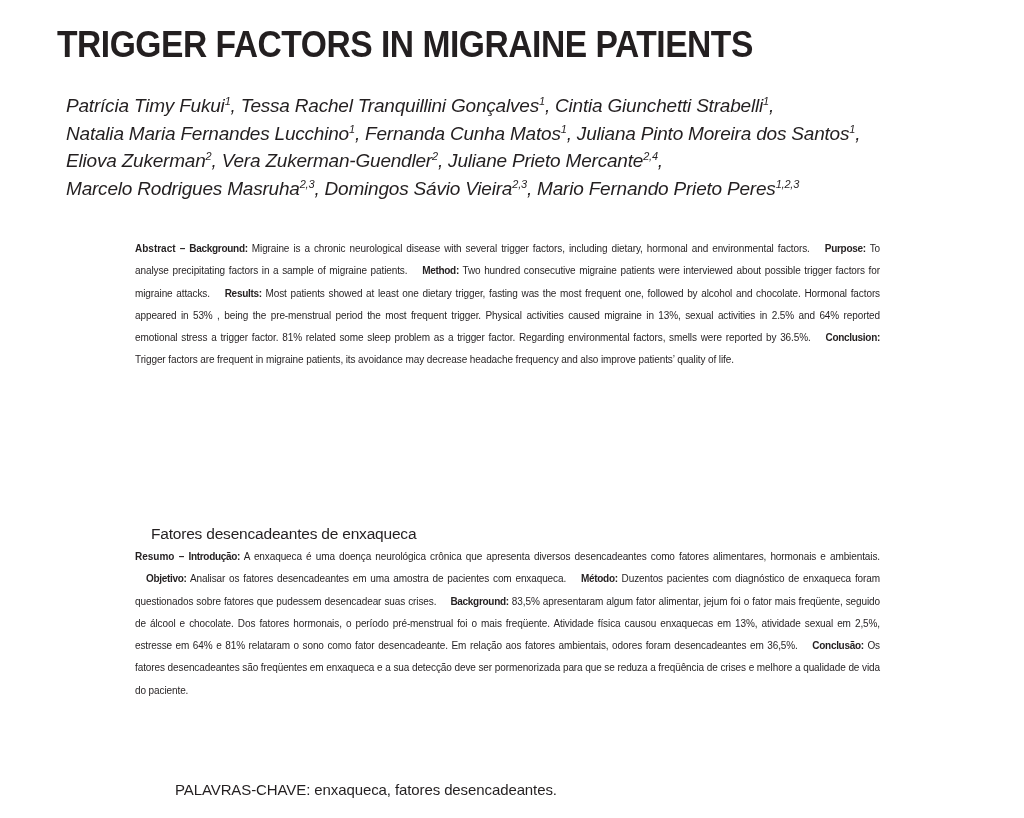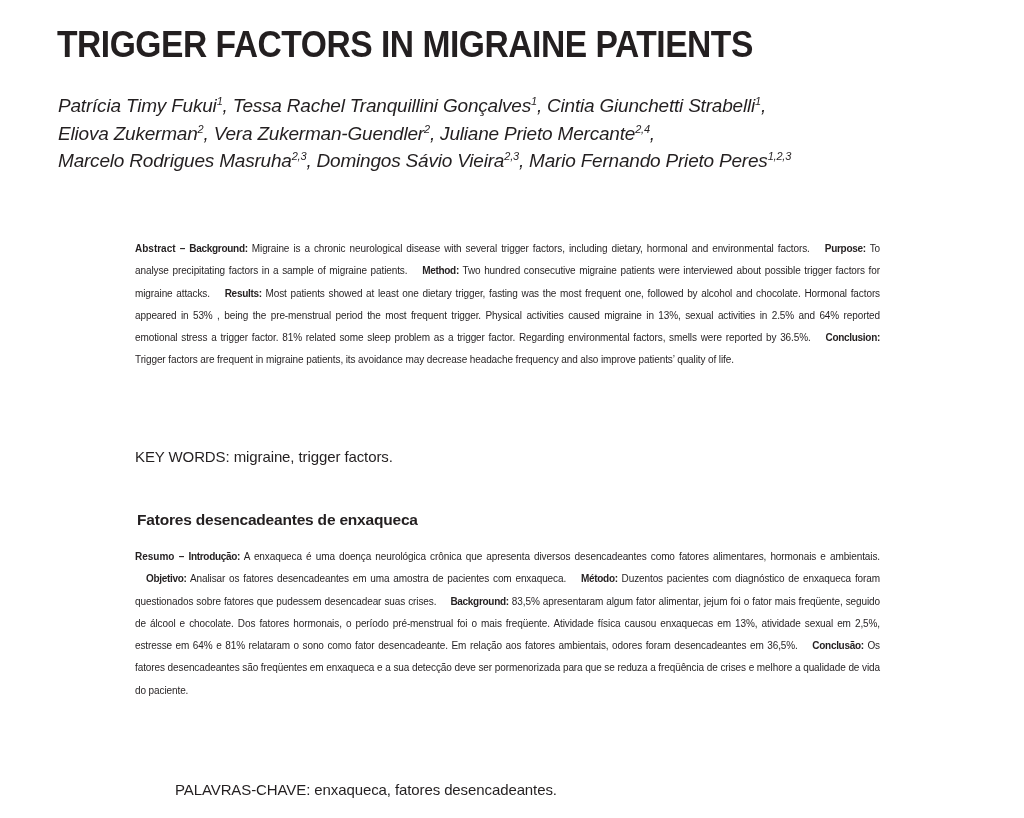--- a/index.html
+++ b/index.html
@@ -25,21 +25,21 @@
     line-height: 38px;
     font-weight: 900;
     letter-spacing: -0.5px;
     transform: scale(0.96, 1.06);
     transform-origin: left top;
     white-space: nowrap;
     color: #231f20;
   }
   .authors {
     position: absolute;
-    left: 58px;
+    left: 66px;
     top: 92px;
     width: 910px;
     font-style: italic;
     font-size: 19px;
     line-height: 27.5px;
     letter-spacing: -0.2px;
   }
   .author-line { white-space: nowrap; }
   .authors sup {
     font-size: 11px;
@@ -73,38 +73,43 @@
     margin: 0;
     font-size: 15px;
     letter-spacing: -0.1px;
   }
   .kw-en { top: 448px; }
   .kw-pt { top: 781px; margin-left: 40px; }
   .pt-heading {
     position: absolute;
     left: 135px;
     top: 509px;
-    margin: 2px;
+    margin: 16px;
     font-size: 15.5px;
-    font-weight: bold;
+    font-weight: normal;
     letter-spacing: -0.2px;
   }
 </style>
 </head>
 <body>
 
 <div class="page">
 
   <h1 class="title">TRIGGER FACTORS IN MIGRAINE PATIENTS</h1>
 
   <div class="authors">
     <div class="author-line">
       <span><span>Patrícia Timy Fukui</span><sup>1</sup><span>,</span></span>
       <span><span>Tessa Rachel Tranquillini Gonçalves</span><sup>1</sup><span>,</span></span>
       <span><span>Cintia Giunchetti Strabelli</span><sup>1</sup><span>,</span></span>
+    </div>
+    <div class="author-line">
+      <span><span>Natalia Maria Fernandes Lucchino</span><sup>1</sup><span>,</span></span>
+      <span><span>Fernanda Cunha Matos</span><sup>1</sup><span>,</span></span>
+      <span><span>Juliana Pinto Moreira dos Santos</span><sup>1</sup><span>,</span></span>
     </div>
     <div class="author-line">
       <span><span>Eliova Zukerman</span><sup>2</sup><span>,</span></span>
       <span><span>Vera Zukerman-Guendler</span><sup>2</sup><span>,</span></span>
       <span><span>Juliane Prieto Mercante</span><sup>2,4</sup><span>,</span></span>
     </div>
     <div class="author-line">
       <span><span>Marcelo Rodrigues Masruha</span><sup>2,3</sup><span>,</span></span>
       <span><span>Domingos Sávio Vieira</span><sup>2,3</sup><span>,</span></span>
       <span><span>Mario Fernando Prieto Peres</span><sup>1,2,3</sup><span></span></span>
@@ -118,21 +123,20 @@
     <b class="sec gap">Purpose:</b>
     <span>To analyse precipitating factors in a sample of migraine patients.</span>
     <b class="sec gap">Method:</b>
     <span>Two hundred consecutive migraine patients were interviewed about possible trigger factors for migraine attacks.</span>
     <b class="sec gap">Results:</b>
     <span>Most patients showed at least one dietary trigger, fasting was the most frequent one, followed by alcohol and chocolate. Hormonal factors appeared in 53% , being the pre-menstrual period the most frequent trigger. Physical activities caused migraine in 13%, sexual activities in 2.5% and 64% reported emotional stress a trigger factor. 81% related some sleep problem as a trigger factor. Regarding environmental factors, smells were reported by 36.5%.</span>
     <b class="sec gap">Conclusion:</b>
     <span>Trigger factors are frequent in migraine patients, its avoidance may decrease headache frequency and also improve patients’ quality of life.</span>
   </p>
 
-  <p class="keywords kw-en">KEY WORDS: migraine, trigger factors.</p>
 
   <h2 class="pt-heading">Fatores desencadeantes de enxaqueca</h2>
 
   <p class="body-par resumo-par">
     <b class="lead">Resumo –</b>
     <b class="sec">Introdução:</b>
     <span>A enxaqueca é uma doença neurológica crônica que apresenta diversos desencadeantes como fatores alimentares, hormonais e ambientais.</span>
     <b class="sec gap">Objetivo:</b>
     <span>Analisar os fatores desencadeantes em uma amostra de pacientes com enxaqueca.</span>
     <b class="sec gap">Método:</b>

